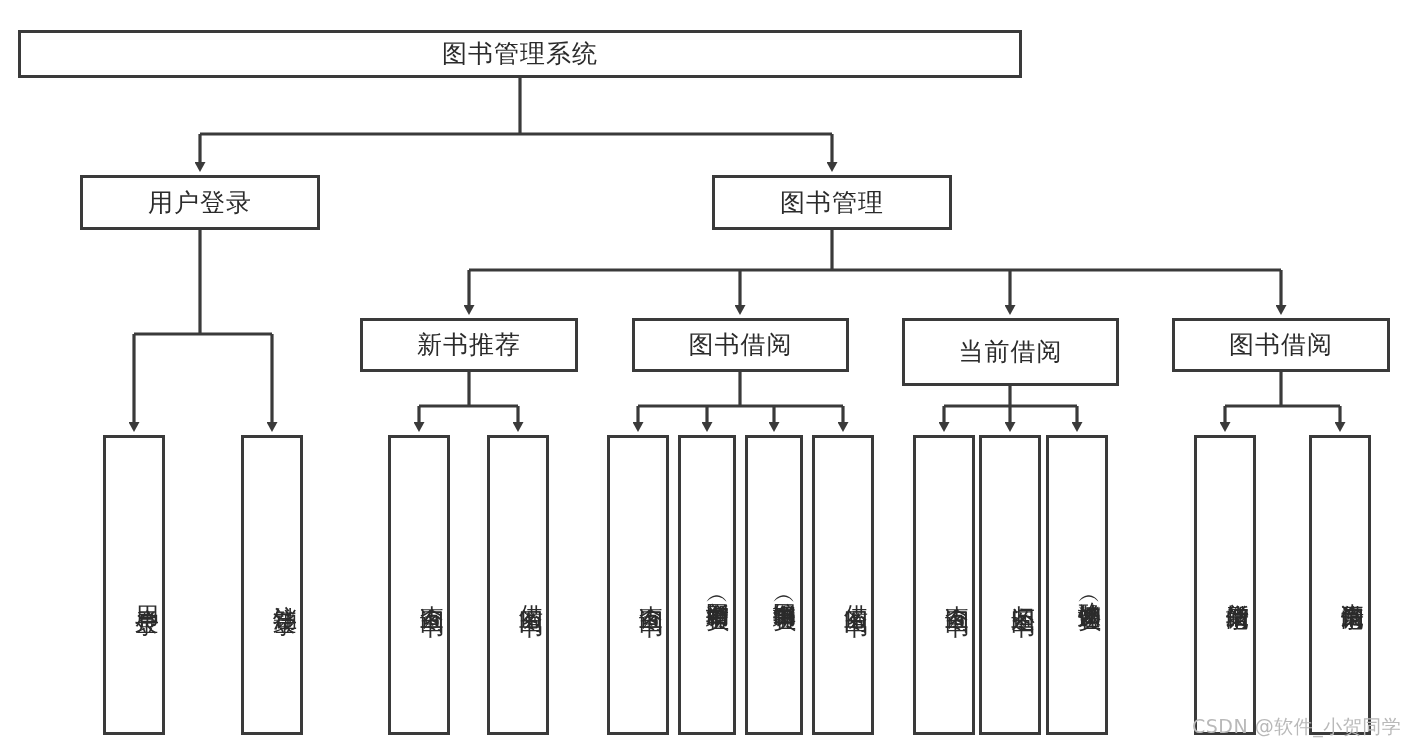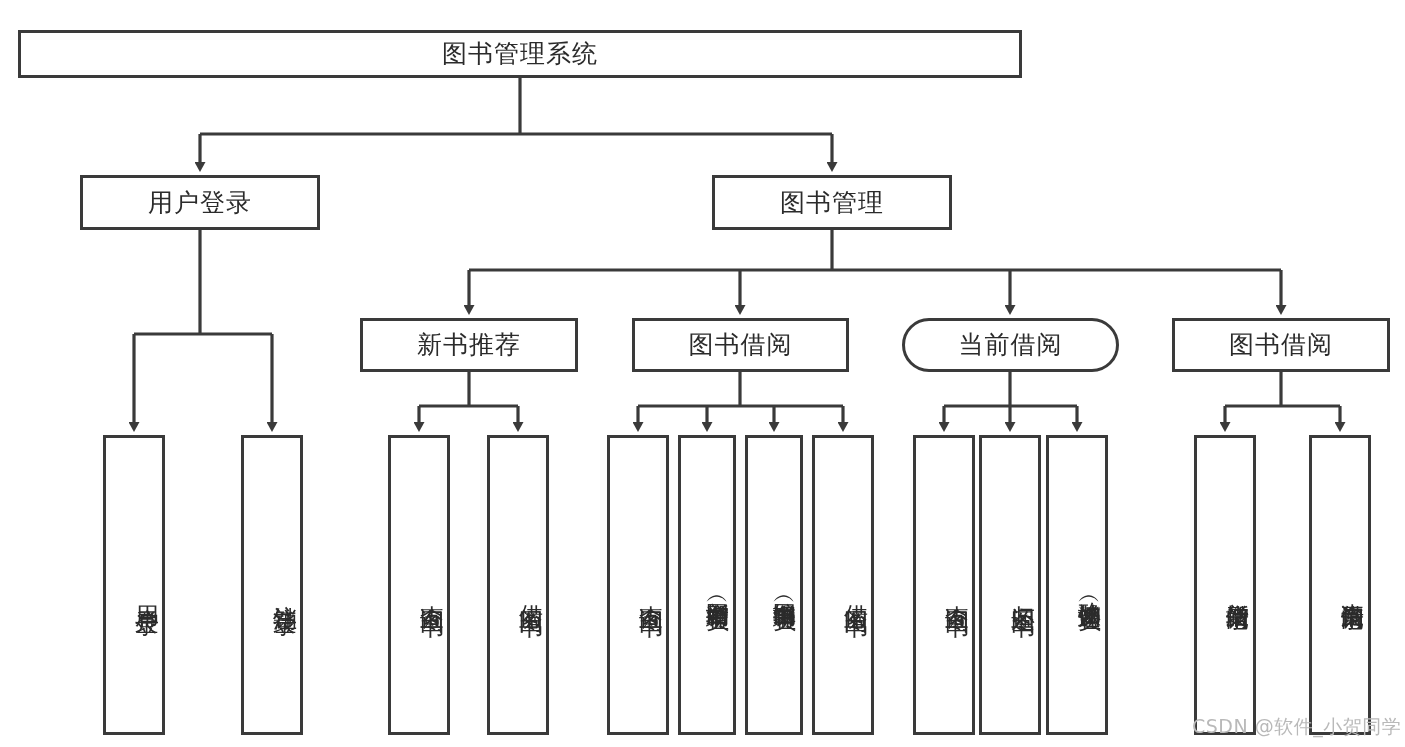--- a/index.html
+++ b/index.html
@@ -121,21 +121,21 @@
     </g>
   </svg>
 
   <div class="node horizontal" style="left:18px; top:14px; width:1004px; height:48px;margin-top:16px;">图书管理系统</div>
 
   <div class="node horizontal" style="left:80px; top:175px; width:240px; height:55px;">用户登录</div>
   <div class="node horizontal" style="left:360px; top:318px; width:218px; height:54px;">新书推荐</div>
 
   <div class="node horizontal" style="left:712px; top:175px; width:240px; height:55px;">图书管理</div>
   <div class="node horizontal" style="left:632px; top:318px; width:217px; height:54px;">图书借阅</div>
-  <div class="node horizontal" style="left:902px; top:318px; width:217px; height:54px;border-radius:27px;">当前借阅</div>
+  <div class="node horizontal" style="left:902px; top:318px; width:217px; height:68px;">当前借阅</div>
   <div class="node horizontal" style="left:1172px; top:318px; width:218px; height:54px;">图书借阅</div>
 
   <div class="node vertical" style="left:103px; top:435px; width:62px; height:300px;">用户登录</div>
   <div class="node vertical" style="left:241px; top:435px; width:62px; height:300px;">注销登录</div>
 
   <div class="node vertical" style="left:388px; top:435px; width:62px; height:300px;">查询图书</div>
   <div class="node vertical" style="left:487px; top:435px; width:62px; height:300px;">借阅图书</div>
 
   <div class="node vertical" style="left:607px; top:435px; width:62px; height:300px;">查询图书</div>
   <div class="node vertical tall-text" style="left:678px; top:435px; width:58px; height:300px;">新增图书（管理员）</div>

